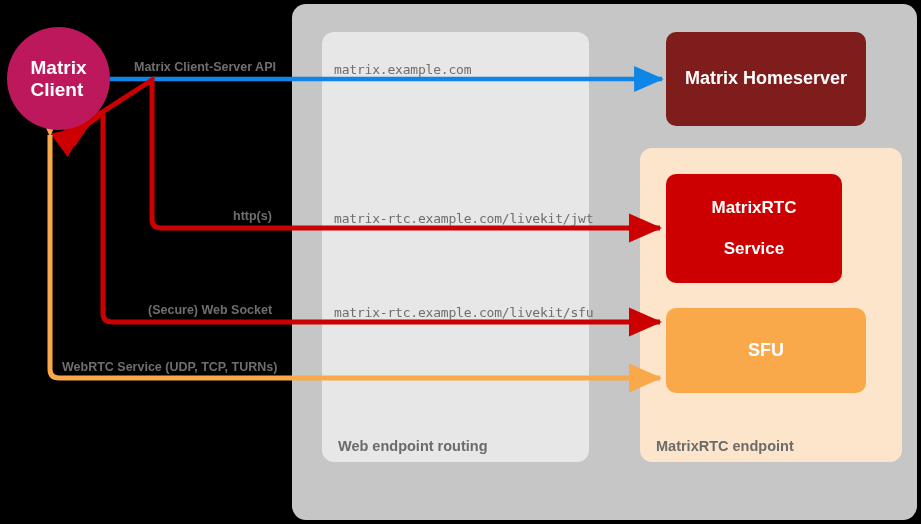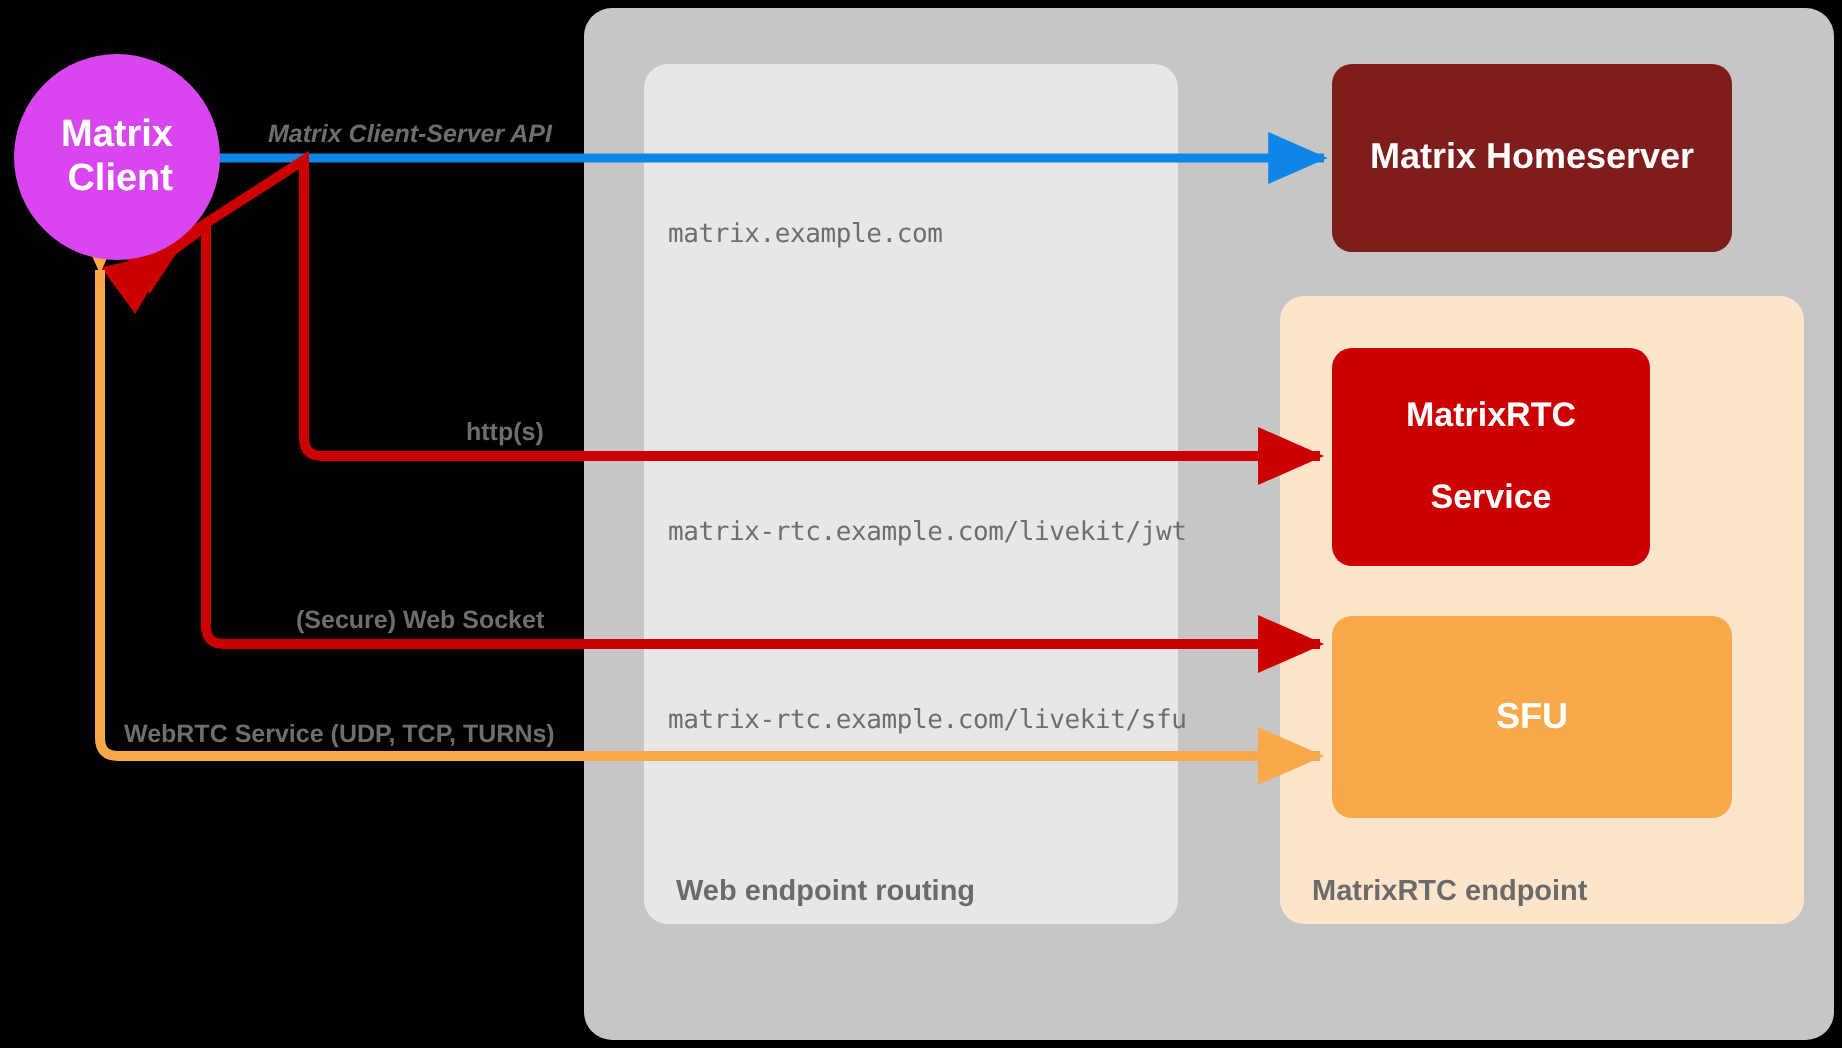--- a/index.html
+++ b/index.html
@@ -35,38 +35,38 @@
     background:#fde5cc;border-radius:12px;
   }
   #backend-panel-label{
     left:16px;bottom:12px;color:#6b6b6b;font-size:14.5px;font-weight:bold;
     white-space:nowrap;
   }
 
   
   #matrix-client{
     left:7px;top:27px;width:103px;height:103px;border-radius:50%;
-    background:#d946ef;display:flex;align-items:center;justify-content:center;
-    text-align:right;color:#fff;font-size:19px;font-weight:bold;line-height:1.12;
+    background:#be185d;display:flex;align-items:center;justify-content:center;
+    text-align:left;color:#fff;font-size:19px;font-weight:bold;line-height:1.12;
   }
 
   
   .svc{
     display:flex;align-items:center;justify-content:center;text-align:center;
     color:#fff;font-weight:bold;border-radius:10px;line-height:1.2;
   }
   #matrix-homeserver{left:666px;top:32px;width:200px;height:94px;background:#7f1d1d;font-size:18px;}
-  #auth-service{left:666px;top:174px;width:159px;height:109px;background:#cc0000;font-size:17px;}
-  #sfu{left:666px;top:308px;width:200px;height:101px;background:#f9a94a;font-size:18px;}
+  #auth-service{left:666px;top:174px;width:176px;height:109px;background:#cc0000;font-size:17px;}
+  #sfu{left:666px;top:308px;width:200px;height:85px;background:#f9a94a;font-size:18px;}
 
   
   .conn-label{color:#6e6e6e;font-size:12.5px;font-weight:bold;white-space:nowrap;}
   .url-label{
     color:#6e6e6e;font-size:13px;white-space:nowrap;
-    font-family:"DejaVu Sans Mono","Liberation Mono",monospace;letter-spacing:-0.2px;margin-top:48px;
+    font-family:"DejaVu Sans Mono","Liberation Mono",monospace;letter-spacing:-0.2px;
   }
 
   
   #wires{left:0;top:0;width:921px;height:524px;pointer-events:none;}
 </style>
 </head>
 <body>
 
 <div id="root">
 
@@ -116,21 +116,21 @@
       <span>MatrixRTC</span><br>
       <br>
       <span>Service</span>
     </span>
   </div>
 
   <div class="abs svc" id="sfu">
     <span>SFU</span>
   </div>
 
-  <div class="abs conn-label" style="left:134px;top:60px;font-style:italic;">Matrix Client-Server API</div>
+  <div class="abs conn-label" style="left:134px;top:60px;">Matrix Client-Server API</div>
 
   <div class="abs conn-label" style="left:233px;top:209px;">http(s)</div>
 
   <div class="abs conn-label" style="left:148px;top:303px;">(Secure) Web Socket</div>
 
   <div class="abs conn-label" style="left:62px;top:360px;">WebRTC Service (UDP, TCP, TURNs)</div>
 
   <div class="abs url-label" style="left:334px;top:62px;">matrix.example.com</div>
 
   <div class="abs url-label" style="left:334px;top:211px;text-align:right;">matrix-rtc.example.com/livekit/jwt</div>

